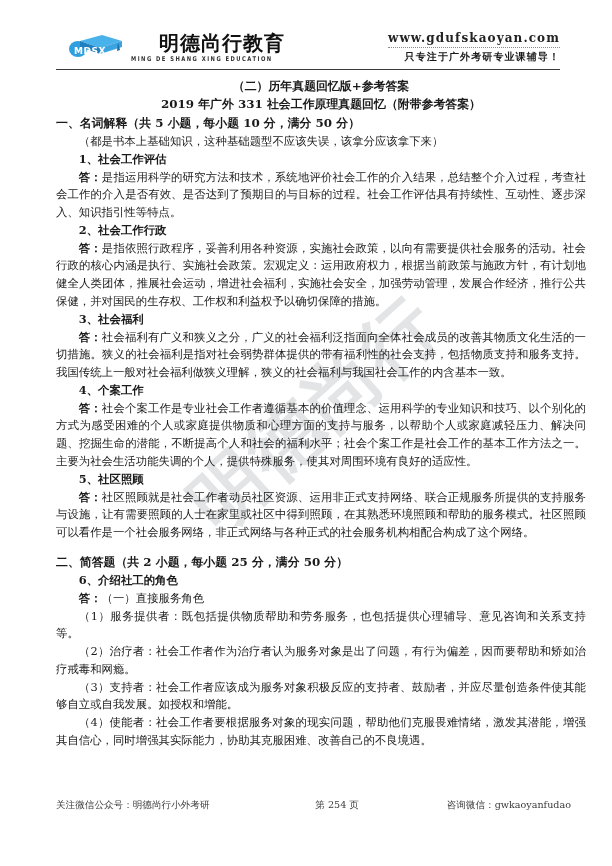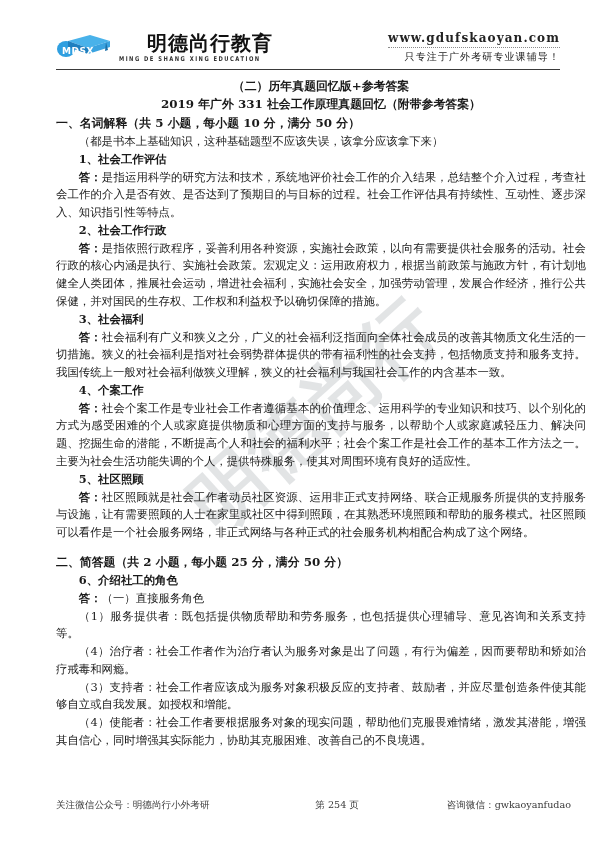--- a/index.html
+++ b/index.html
@@ -59,20 +59,21 @@
     display: flex;
     align-items: center;
     gap: 7px;
     margin-top: 2px;
   }
   .logo-mark {
     position: relative;
     width: 56px;
     height: 30px;
     flex: none;
+    margin-left: 12px;
   }
   .logo-mark svg { display: block; }
   .brand-text { line-height: 1; }
   .brand-cn {
     font-family: "DejaVu Serif", serif;
     font-size: 20px;
     font-weight: 700;
     color: #111111;
     letter-spacing: 1px;
     white-space: nowrap;
@@ -101,21 +102,21 @@
     color: #222222;
     white-space: nowrap;
   }
   .site-rule {
     border-top: 1px dotted #8a8a8a;
     margin: 2px 0 2px 0;
   }
   .site-slogan {
     font-family: "DejaVu Serif", serif;
     font-size: 10px;
-    font-weight: 400;
+    font-weight: 700;
     letter-spacing: 1.1px;
     color: #1a1a1a;
     white-space: nowrap;
   }
   .header-rule {
     position: relative;
     z-index: 2;
     margin: 5px 52px 0 56px;
     border-top: 1.6px solid #3a3a3a;
   }
@@ -248,21 +249,21 @@
     <div class="t-para"><span class="ans">答：</span><span>社区照顾就是社会工作者动员社区资源、运用非正式支持网络、联合正规服务所提供的支持服务与设施，让有需要照顾的人士在家里或社区中得到照顾，在其熟悉环境照顾和帮助的服务模式。社区照顾可以看作是一个社会服务网络，非正式网络与各种正式的社会服务机构相配合构成了这个网络。</span></div>
 
     <div class="gap-md"></div>
 
     <div class="t-heading">二、简答题（共 2 小题，每小题 25 分，满分 50 分）</div>
 
     <div class="t-item">6、介绍社工的角色</div>
     <div class="t-sub"><span class="ans">答：</span><span>（一）直接服务角色</span></div>
 
     <div class="t-para">（1）服务提供者：既包括提供物质帮助和劳务服务，也包括提供心理辅导、意见咨询和关系支持等。</div>
-    <div class="t-para">（4）治疗者：社会工作者作为治疗者认为服务对象是出了问题，有行为偏差，因而要帮助和矫如治疗戒毒和网瘾。</div>
+    <div class="t-para">（2）治疗者：社会工作者作为治疗者认为服务对象是出了问题，有行为偏差，因而要帮助和矫如治疗戒毒和网瘾。</div>
     <div class="t-para">（3）支持者：社会工作者应该成为服务对象积极反应的支持者、鼓励者，并应尽量创造条件使其能够自立或自我发展。如授权和增能。</div>
     <div class="t-para">（4）使能者：社会工作者要根据服务对象的现实问题，帮助他们克服畏难情绪，激发其潜能，增强其自信心，同时增强其实际能力，协助其克服困难、改善自己的不良境遇。</div>
 
   </div>
 
   <div class="footer">
     <div class="footer-left">关注微信公众号：明德尚行小外考研</div>
     <div class="footer-center"><span>第</span>&nbsp;<span>254</span>&nbsp;<span>页</span></div>
     <div class="footer-right"><span>咨询微信：</span><span class="wx">gwkaoyanfudao</span></div>
   </div>

